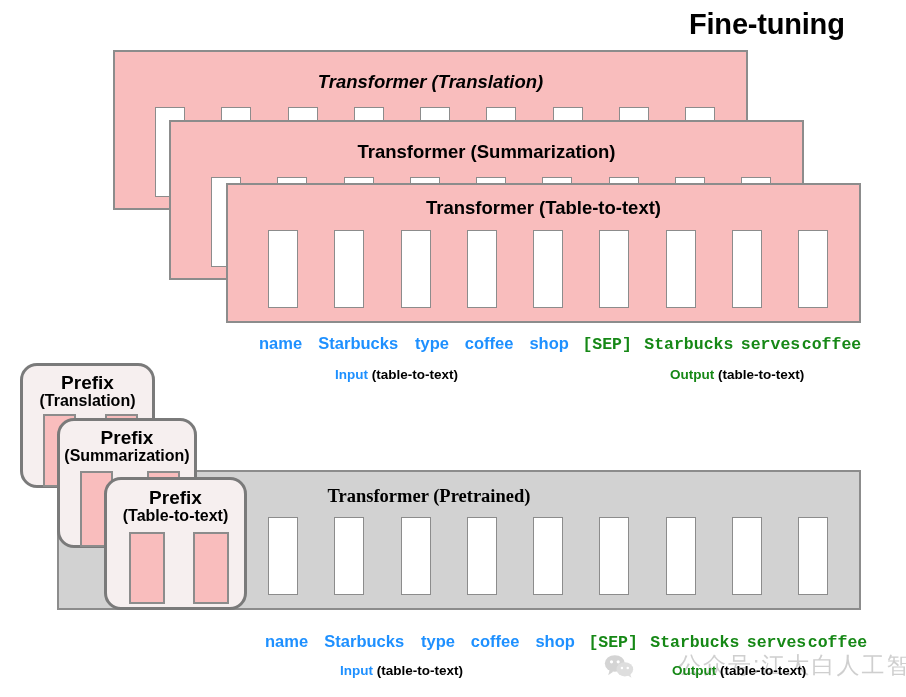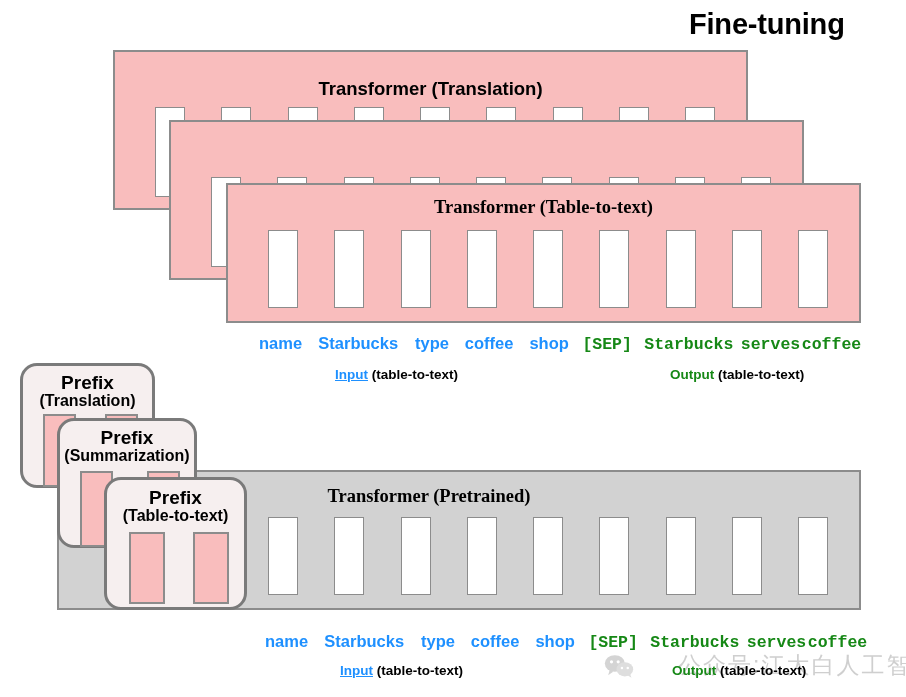--- a/index.html
+++ b/index.html
@@ -102,21 +102,21 @@
   .token.in  { color: #1E90FF; }
   .token.out { color: #168816; font-family: Liberation Mono, monospace; }
 
   .caption {
     position: absolute;
     font-size: 13.5px;
     font-weight: bold;
     color: #000;
     white-space: nowrap;
   }
-  .caption .k-in  { color: #1E90FF; text-decoration: underline; }
+  .caption .k-in  { color: #1E90FF; }
   .caption .k-out { color: #168816; }
 
   
   .watermark {
     position: absolute;
     display: flex;
     align-items: center;
     gap: 8px;
     color: #cfcfcf;
     font-size: 23px;
@@ -128,49 +128,50 @@
   .wm-logo { width: 30px; height: 24px; display: block; }
 </style>
 </head>
 <body>
 
 <div class="stage">
 
   <div class="section-title" id="title-finetuning">Fine-tuning</div>
 
   <div class="tblock pink" id="tf-translation" style="left:113px; top:50px; width:635px; height:160px;">
-    <div class="tblock-label" style="top:26px;">Transformer (Translation)</div>
+    <div class="tblock-label" style="top:19px;font-style:italic;">Transformer (Translation)</div>
     <div class="slots" style="left:40px; top:55px; width:560px; height:90px;">
       <div class="slot" style="width:30px;height:90px;"></div>
       <div class="slot" style="width:30px;height:90px;"></div>
       <div class="slot" style="width:30px;height:90px;"></div>
       <div class="slot" style="width:30px;height:90px;"></div>
       <div class="slot" style="width:30px;height:90px;"></div>
       <div class="slot" style="width:30px;height:90px;"></div>
       <div class="slot" style="width:30px;height:90px;"></div>
       <div class="slot" style="width:30px;height:90px;"></div>
       <div class="slot" style="width:30px;height:90px;"></div>
     </div>
   </div>
 
   <div class="tblock pink" id="tf-summarization" style="left:169px; top:120px; width:635px; height:160px;">
+    <div class="tblock-label" style="top:19px;">Transformer (Summarization)</div>
     <div class="slots" style="left:40px; top:55px; width:560px; height:90px;">
       <div class="slot" style="width:30px;height:90px;"></div>
       <div class="slot" style="width:30px;height:90px;"></div>
       <div class="slot" style="width:30px;height:90px;"></div>
       <div class="slot" style="width:30px;height:90px;"></div>
       <div class="slot" style="width:30px;height:90px;"></div>
       <div class="slot" style="width:30px;height:90px;"></div>
       <div class="slot" style="width:30px;height:90px;"></div>
       <div class="slot" style="width:30px;height:90px;"></div>
       <div class="slot" style="width:30px;height:90px;"></div>
     </div>
   </div>
 
-  <div class="tblock pink" id="tf-tabletotext" style="left:226px; top:183px; width:635px; height:140px;font-family:Liberation Serif, serif;">
+  <div class="tblock pink" id="tf-tabletotext" style="left:226px; top:183px; width:635px; height:140px;">
     <div class="tblock-label" style="top:12px;">Transformer (Table-to-text)</div>
     <div class="slots" style="left:40px; top:45px; width:560px; height:78px;">
       <div class="slot" style="width:30px;height:78px;"></div>
       <div class="slot" style="width:30px;height:78px;"></div>
       <div class="slot" style="width:30px;height:78px;"></div>
       <div class="slot" style="width:30px;height:78px;"></div>
       <div class="slot" style="width:30px;height:78px;"></div>
       <div class="slot" style="width:30px;height:78px;"></div>
       <div class="slot" style="width:30px;height:78px;"></div>
       <div class="slot" style="width:30px;height:78px;"></div>

